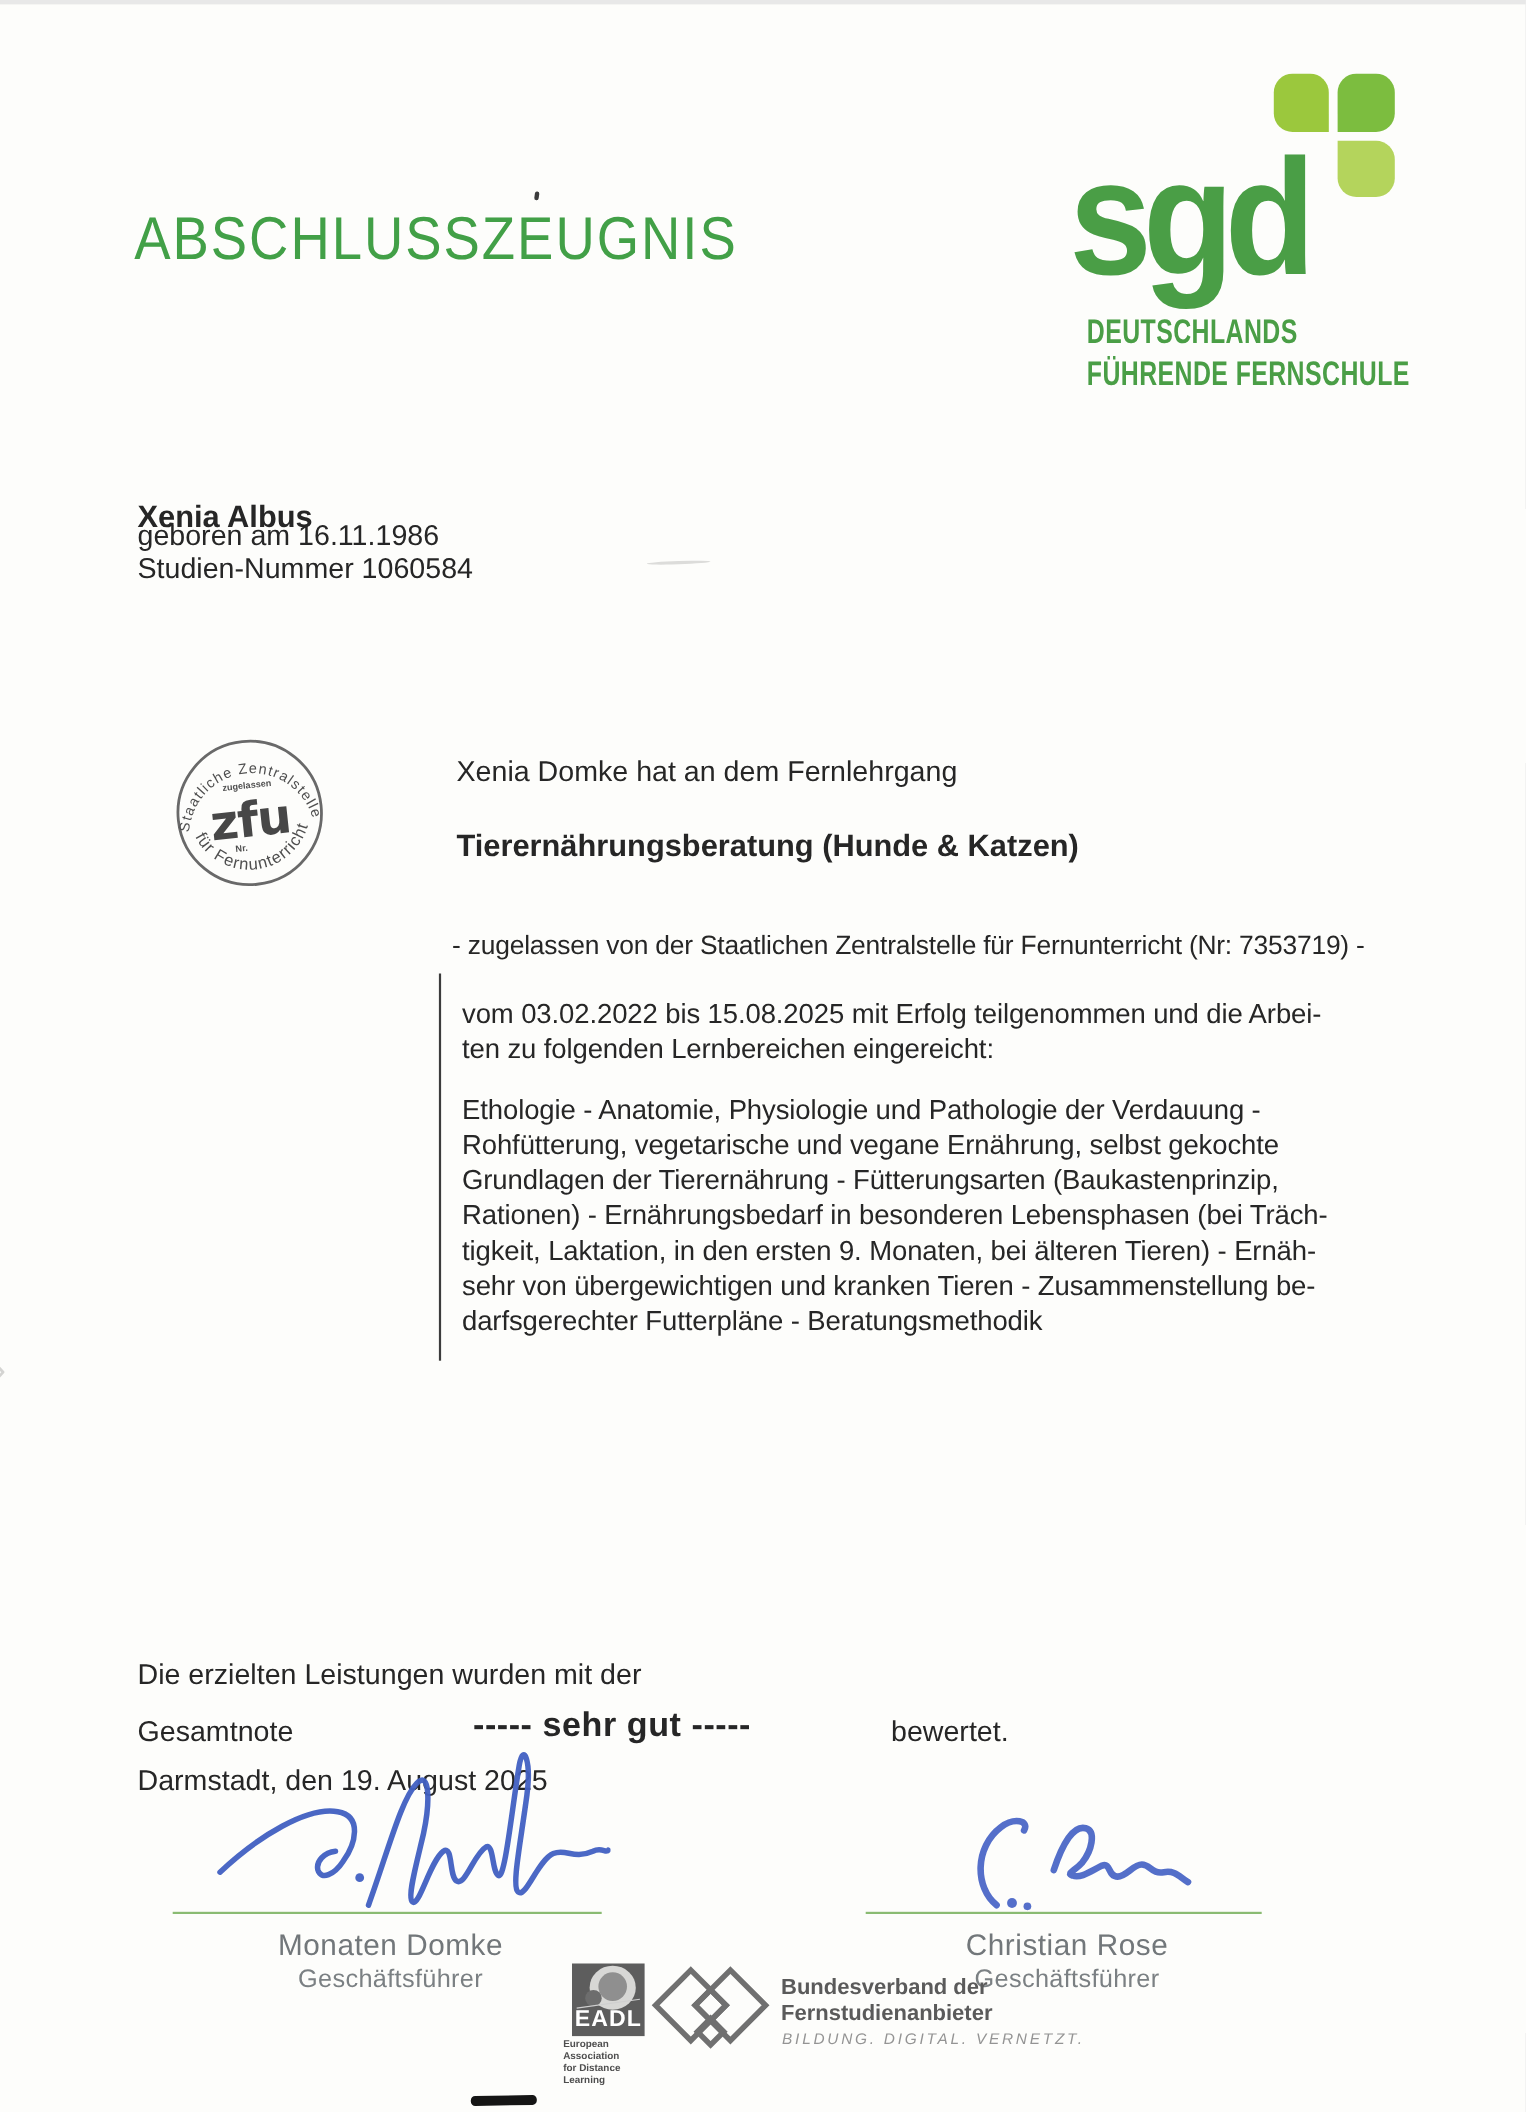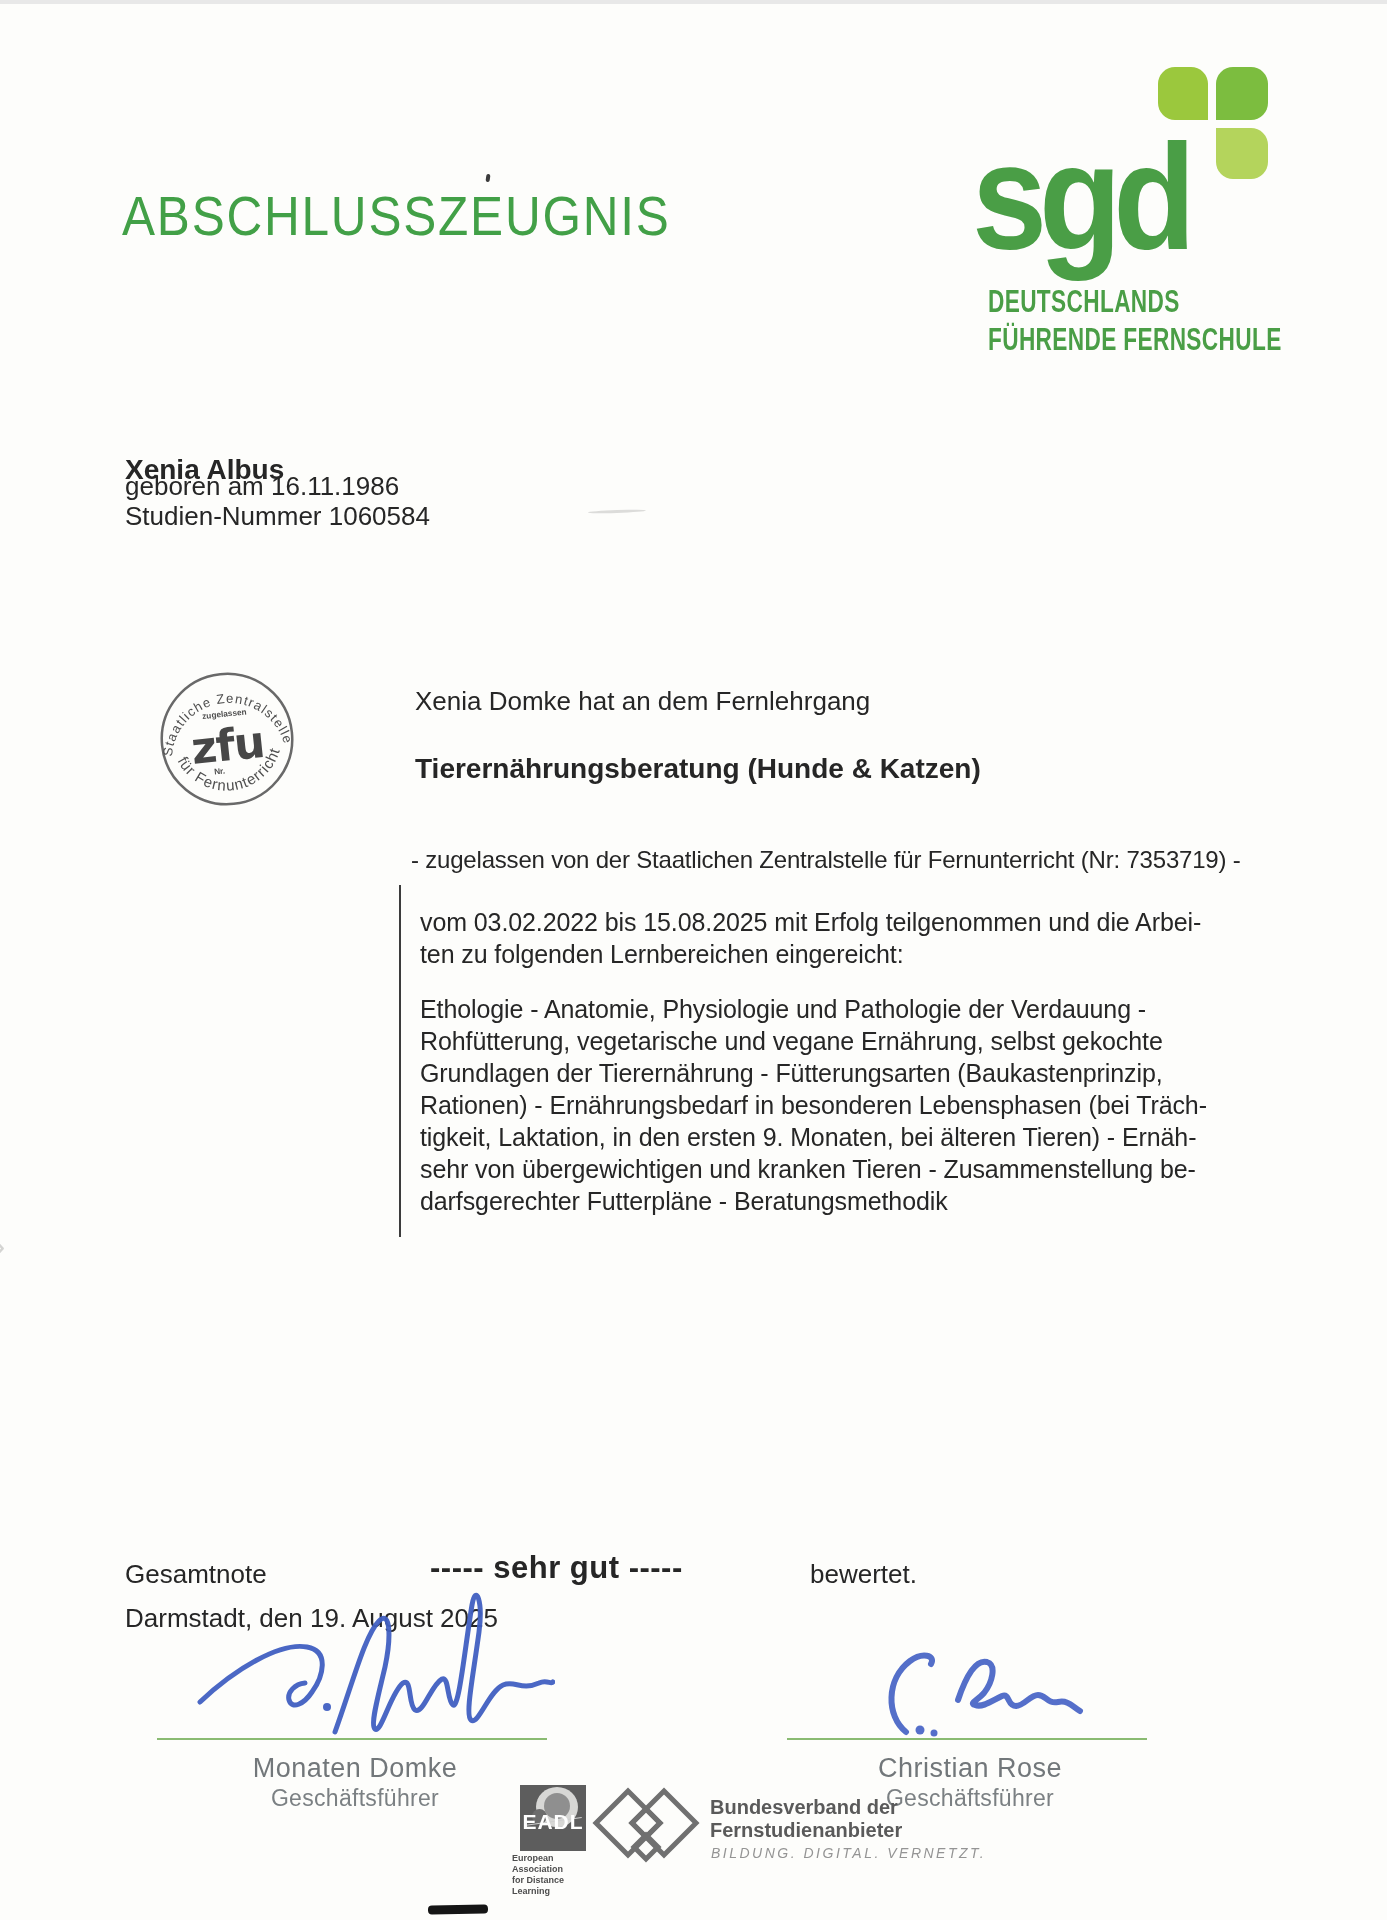--- a/index.html
+++ b/index.html
@@ -61,21 +61,21 @@
   .name-right{left:800px;top:1749px;width:340px;}
   .role-right{left:800px;top:1781px;width:340px;}
   .sig-svg-left{left:195px;top:1583px;width:360px;height:165px;}
   .sig-svg-right{left:858px;top:1640px;width:230px;height:100px;}
   
   .eadl-box{left:520px;top:1781px;width:66px;height:66px;background:#5d5d5d;overflow:hidden;}
   .eadl-c1{position:absolute;left:16px;top:2px;width:42px;height:40px;background:#d7d7d5;border-radius:50%;}
   .eadl-c2{position:absolute;left:24px;top:8px;width:26px;height:26px;background:#8f8f8f;border-radius:50%;}
   .eadl-c3{position:absolute;left:12px;top:24px;width:15px;height:15px;background:#6d6d6d;border-radius:50%;}
   .eadl-orbit{position:absolute;left:4px;top:36px;width:58px;height:1px;background:#cfcfcf;transform:rotate(-8deg);}
-  .eadl-abbr{position:absolute;left:0;bottom:17px;width:100%;text-align:center;color:#ffffff;font-size:21px;font-weight:700;letter-spacing:1px;}
+  .eadl-abbr{position:absolute;left:0;bottom:3px;width:100%;text-align:center;color:#ffffff;font-size:21px;font-weight:700;letter-spacing:1px;}
   .eadl-cap{left:512px;top:1849px;width:84px;font-size:9px;font-weight:700;color:#4e4e4e;line-height:11px;}
   .bvf-diamonds{left:590px;top:1779px;width:112px;height:88px;}
   .bvf-text1{left:710px;top:1792px;font-size:20px;font-weight:700;color:#5a5a5a;line-height:23px;}
   .bvf-text2{left:710px;top:1815px;font-size:20px;font-weight:700;color:#5a5a5a;}
   .bvf-tag{left:711px;top:1841px;font-size:14px;letter-spacing:2.5px;color:#949494;font-style:italic;}
   
   .edge-chevron{left:-6px;top:1222px;font-size:34px;color:#d4d4d2;}
   .bottom-mark{left:428px;top:1901px;width:60px;height:9px;background:#151515;border-radius:4px;transform:rotate(-1deg);}
 </style>
 </head>
@@ -130,20 +130,21 @@
   <div class="abs bodytext topics">
     <div>Ethologie - Anatomie, Physiologie und Pathologie der Verdauung -</div>
     <div>Rohfütterung, vegetarische und vegane Ernährung, selbst gekochte</div>
     <div>Grundlagen der Tierernährung - Fütterungsarten (Baukastenprinzip,</div>
     <div>Rationen) - Ernährungsbedarf in besonderen Lebensphasen (bei Träch-</div>
     <div>tigkeit, Laktation, in den ersten 9. Monaten, bei älteren Tieren) - Ernäh-</div>
     <div>sehr von übergewichtigen und kranken Tieren - Zusammenstellung be-</div>
     <div>darfsgerechter Futterpläne - Beratungsmethodik</div>
   </div>
 
+  <div class="abs res-lead">Die erzielten Leistungen wurden mit der</div>
   <div class="abs res-label">Gesamtnote</div>
   <div class="abs res-grade">----- sehr gut -----</div>
   <div class="abs res-suffix">bewertet.</div>
   <div class="abs res-date">Darmstadt, den 19. August 2025</div>
 
   <svg class="abs sig-svg-left" viewBox="0 0 360 165">
     <g fill="none" stroke="#4160c2" stroke-width="5" stroke-linecap="round" opacity="0.95">
       <path d="M5,115 C40,82 85,55 112,60 C135,64 128,90 117,105 C109,117 97,123 94,113 C92,105 100,97 110,96"></path>
       <path d="M140,145 C158,95 170,48 184,34 C196,22 196,52 190,80 C183,110 175,138 180,142 C186,147 196,105 208,96 C217,90 213,118 220,123 C228,128 236,98 247,92 C254,89 252,114 258,118 C264,122 270,60 277,18 C281,-4 288,14 284,45 C278,90 270,128 276,133 C283,139 294,104 308,98 C320,93 326,104 344,96 C352,92 356,98 358,95"></path>
     </g>

